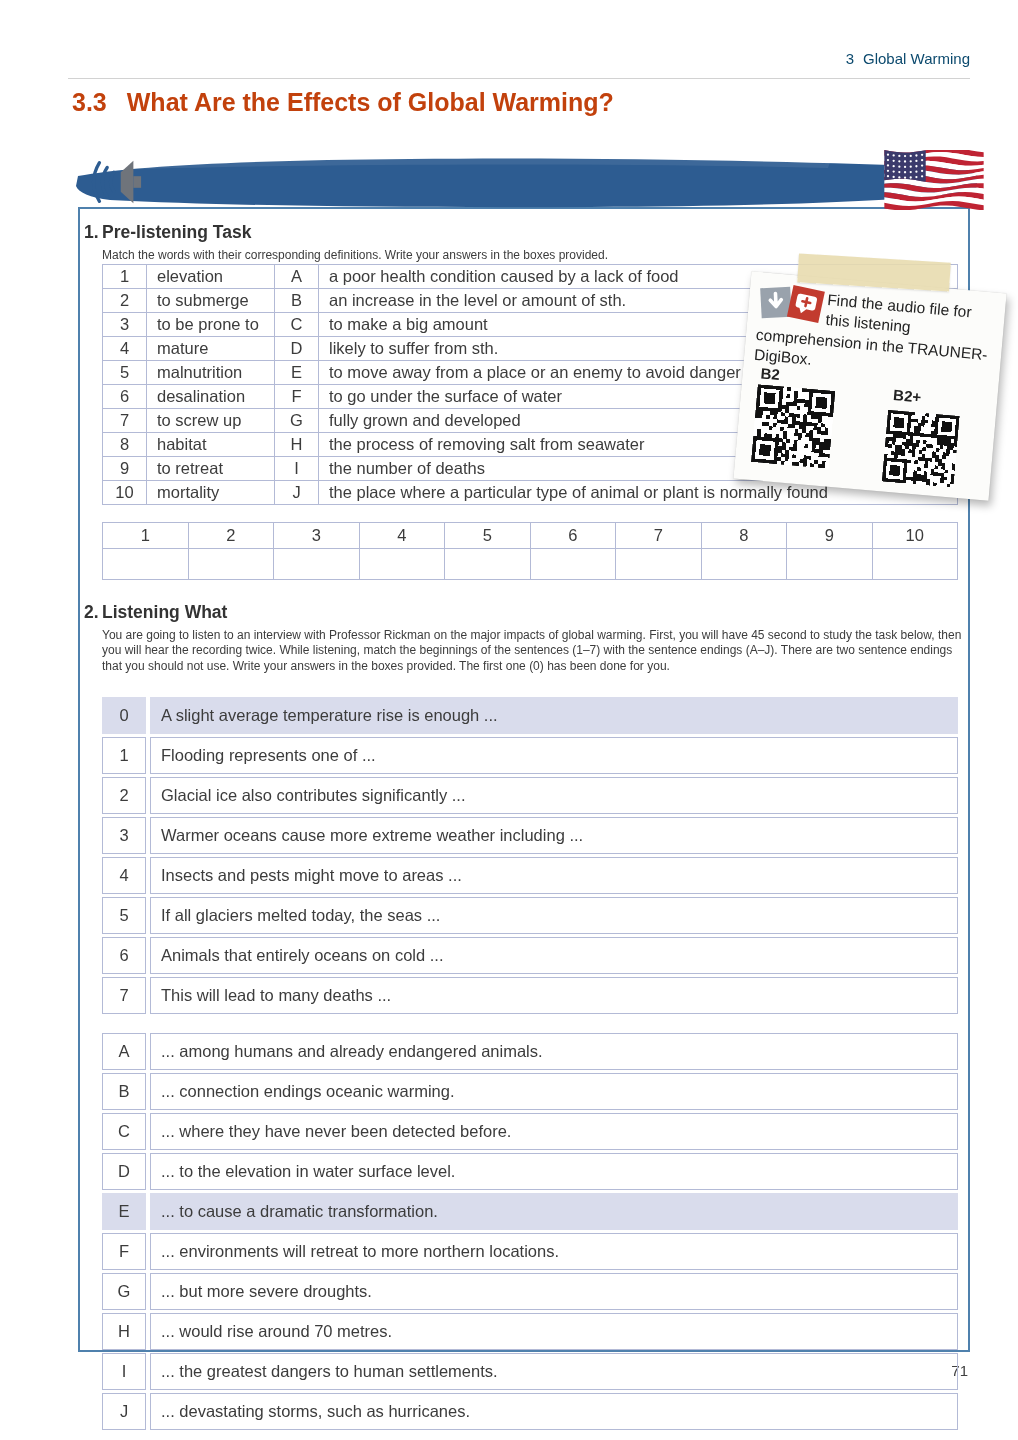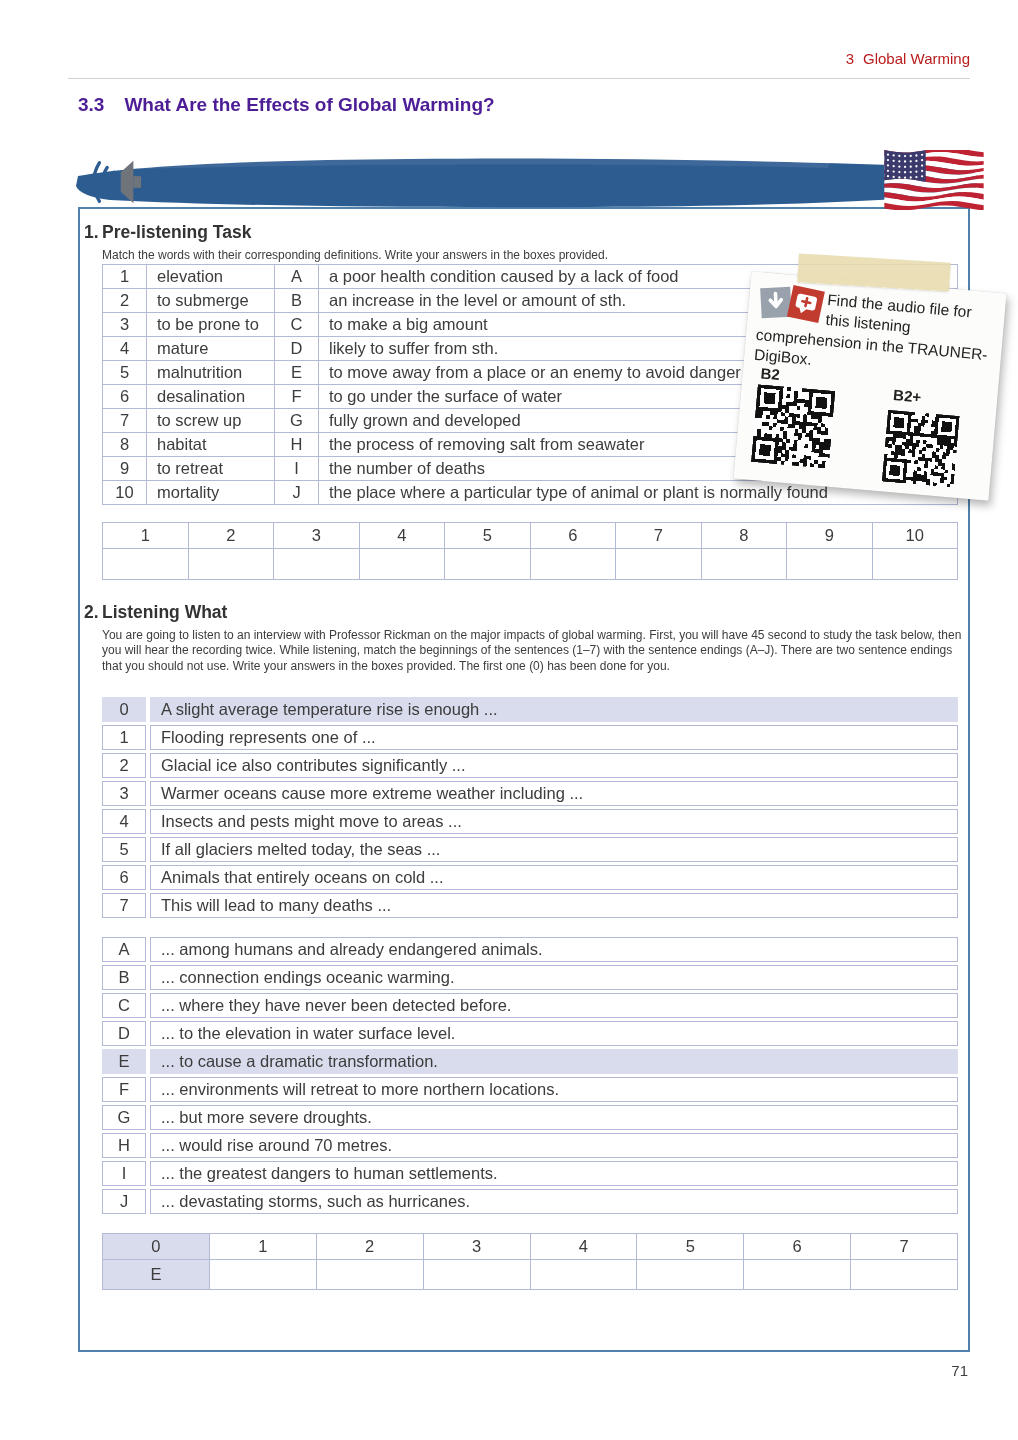--- a/index.html
+++ b/index.html
@@ -1,24 +1,24 @@
 <!DOCTYPE html>
 <html><head>
 <meta charset="utf-8">
 <style>
   html,body{margin:0;padding:0;background:#ffffff;}
   .page{
     position:relative; width:1018px; height:1440px; background:#fff;
     font-family:"Liberation Sans", sans-serif; color:#3c3c3c; overflow:hidden;
   }
   
-  .chapter-header{position:absolute; top:50px; right:48px; font-size:15px; color:#b91c1c;}
+  .chapter-header{position:absolute; top:50px; right:48px; font-size:15px; color:#0c4a6e;}
   .chapter-header .chnum{margin-right:9px;}
   .header-rule{position:absolute; top:78px; left:68px; width:902px; border:0; border-top:1px solid #d2d2d2; margin:0;}
-  .section-title{position:absolute; top:88px; left:72px; margin:6px; font-size:19px; font-weight:bold; color:#4c1d95;}
+  .section-title{position:absolute; top:88px; left:72px; margin:0; font-size:25px; font-weight:bold; color:#c2410c;}
   .section-title .sec-num{margin-right:20px;}
   
   .banner{position:absolute; left:70px; top:154px; width:912px; height:56px; z-index:3;}
   .banner svg.brush{position:absolute; inset:0; width:100%; height:100%;}
   .banner-title{position:absolute; left:90px; top:15px; color:#fff; font-weight:bold; font-size:19px; letter-spacing:.2px;}
   .speaker{position:absolute; left:12px; top:2px; width:62px; height:52px;}
   .flag{position:absolute; left:884px; top:150px; width:100px; height:60px; z-index:4;}
   
   .content-box{
     position:absolute; left:78px; top:207px; width:888px; height:1141px;
@@ -29,21 +29,21 @@
   .instr{margin:0 0 0 22px; font-size:12px; line-height:1.3; width:862px;}
   table.grid{border-collapse:collapse; margin-left:22px; table-layout:fixed;}
   table.grid td{border:1px solid #b3bad6; font-size:16.5px; padding:1px 10px; height:21px; overflow:hidden; white-space:nowrap;}
   td.c{text-align:center; padding:1px 2px;}
   #match-table{width:856px;}
   #answers1{width:856px; margin-top:17px;}
   #answers1 td{text-align:center;}
   #answers1 tr.hdr td{height:23px;}
   #answers1 tr.blank td{height:28px;}
   table.sep{border-collapse:separate; border-spacing:4px 3px; margin-left:18px; width:864px; table-layout:fixed;}
-  table.sep td{border:1px solid #b3bad6; font-size:16.5px; padding:1px 10px; height:21px; white-space:nowrap; overflow:hidden;}
+  table.sep td{border:1px solid #b3bad6; font-size:16.5px; padding:7px 10px; height:21px; white-space:nowrap; overflow:hidden;}
   table.sep td.num{width:40px; text-align:center; padding:1px 2px;}
   table.sep tr.hl td{background:#d9dcec; border-color:#d9dcec;}
   #beginnings{margin-top:20px;}
   #endings{margin-top:13px;}
   #final-answers{width:856px; margin-top:16px;}
   #final-answers td{text-align:center;}
   #final-answers tr.hdr td{height:23px;}
   #final-answers tr.blank td{height:27px;}
   #final-answers td.hl{background:#d9dcec;}
   

